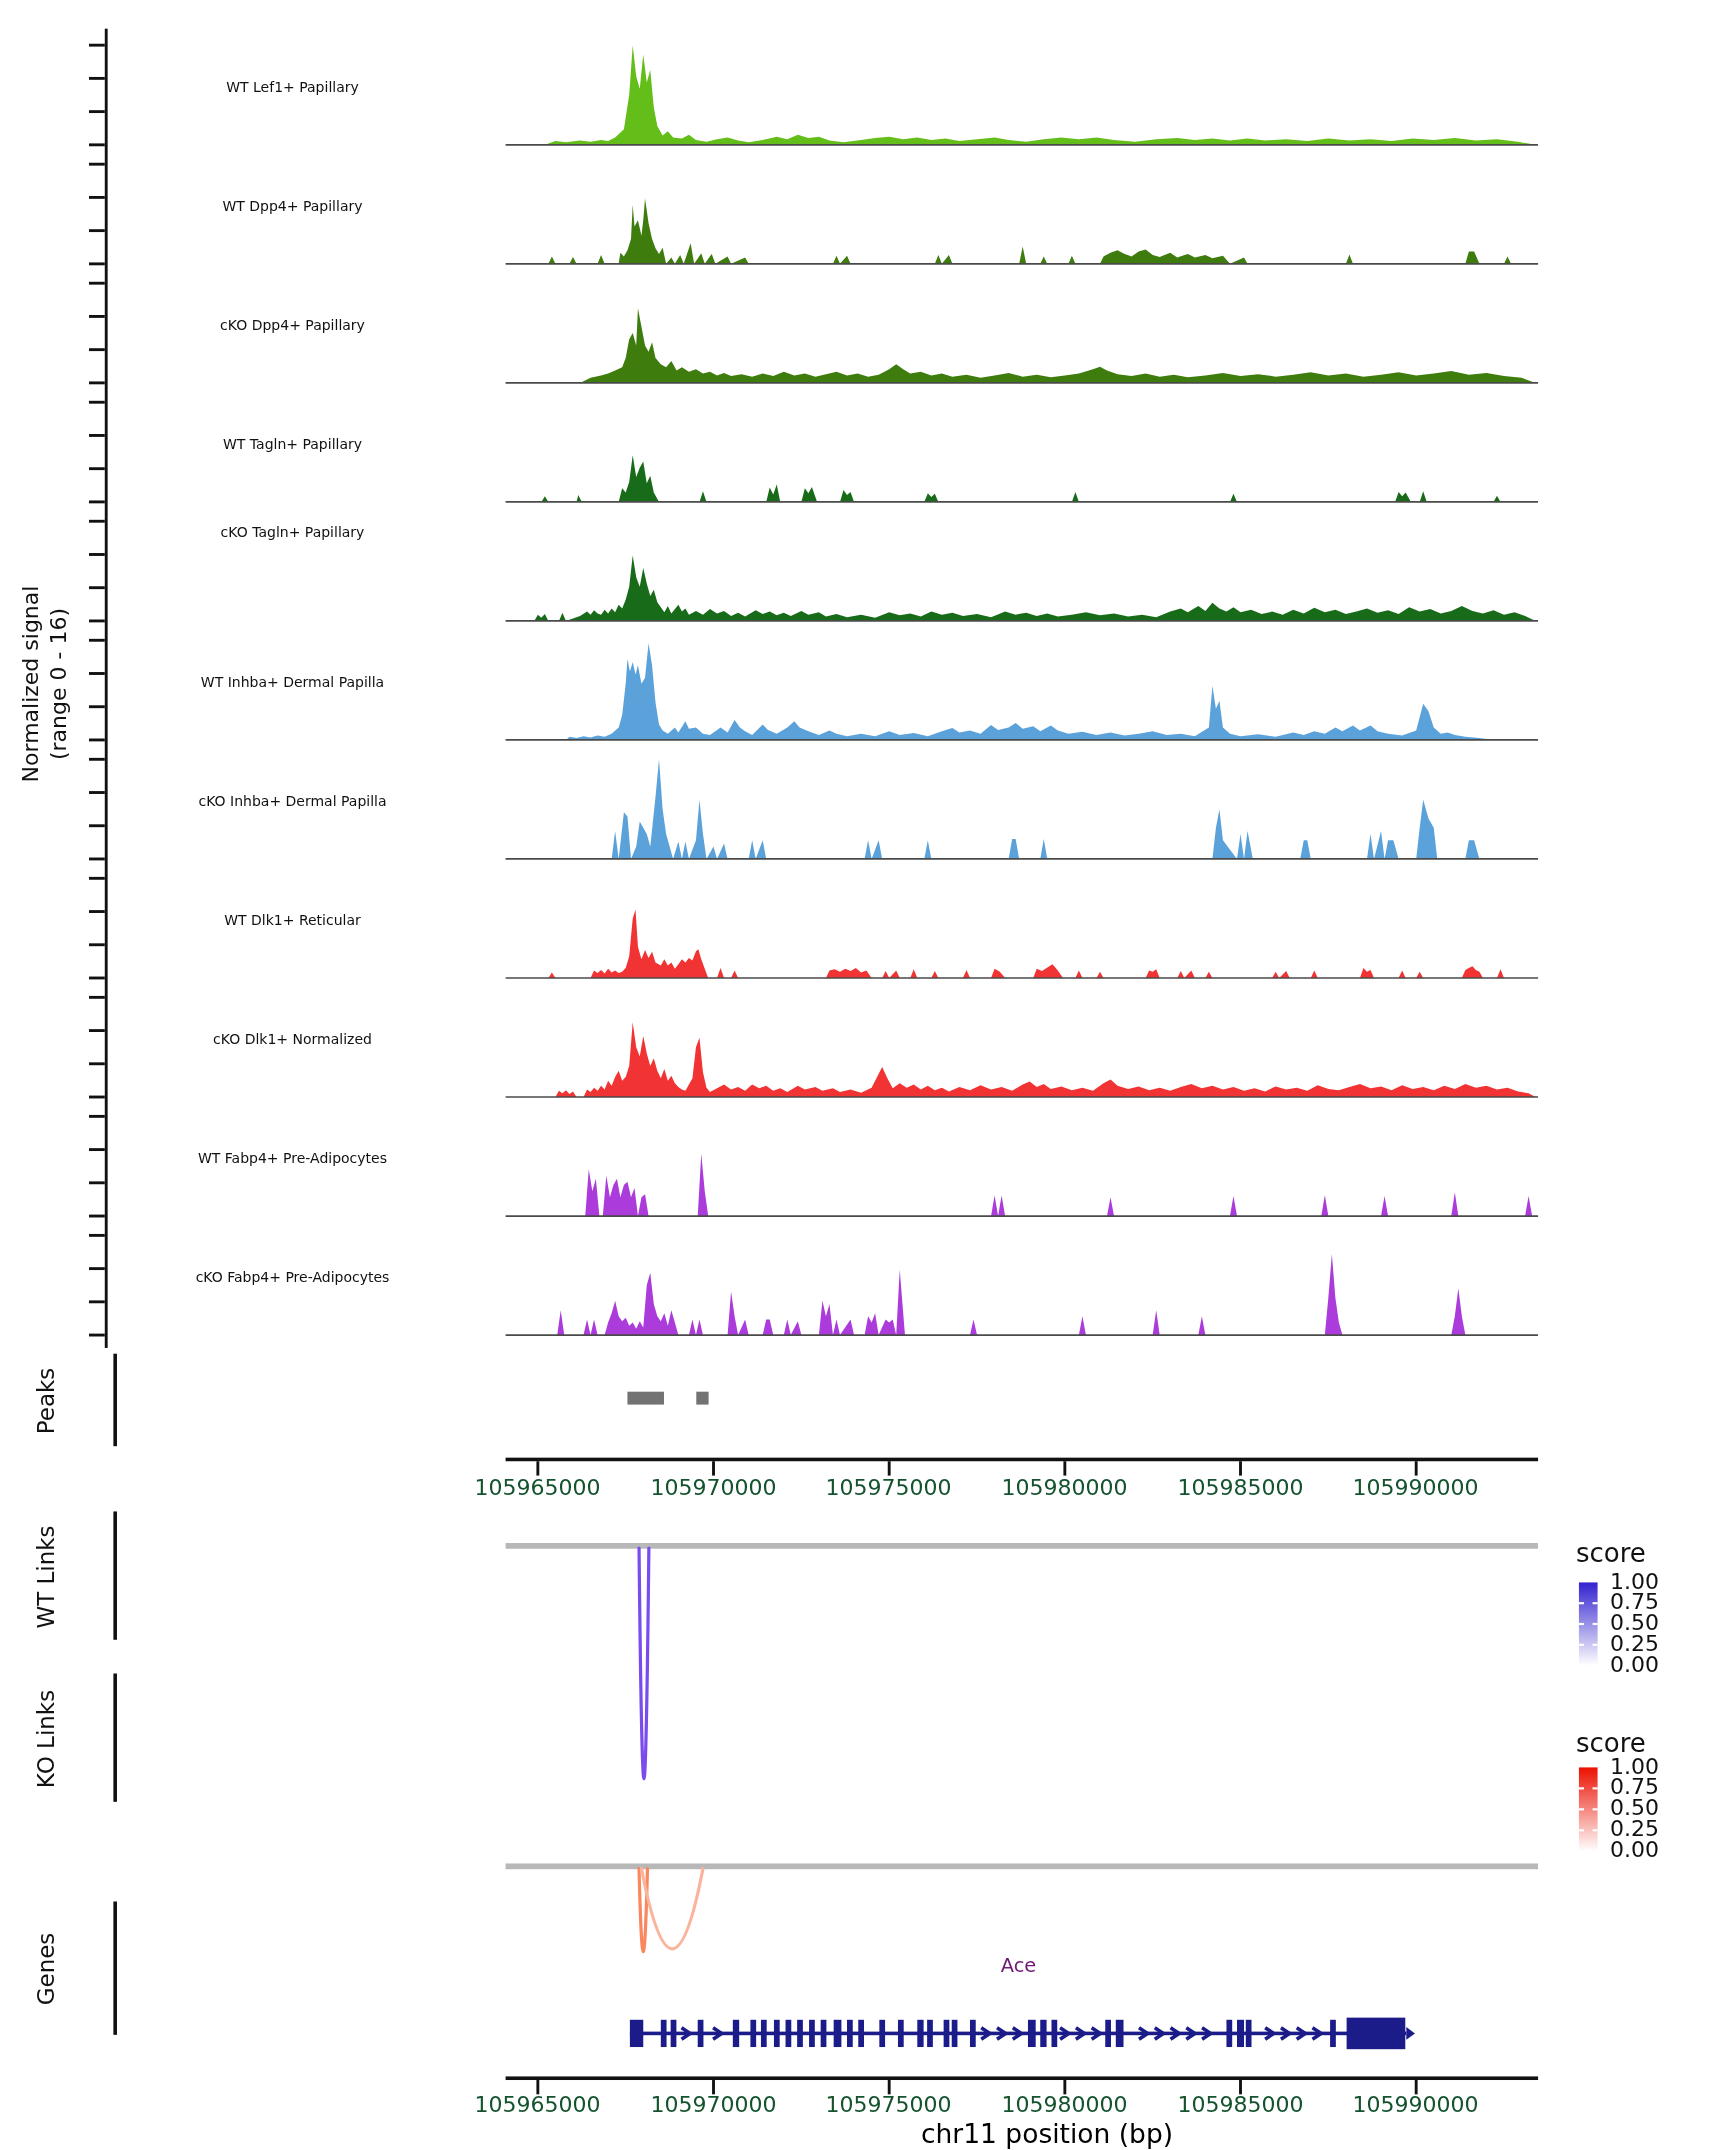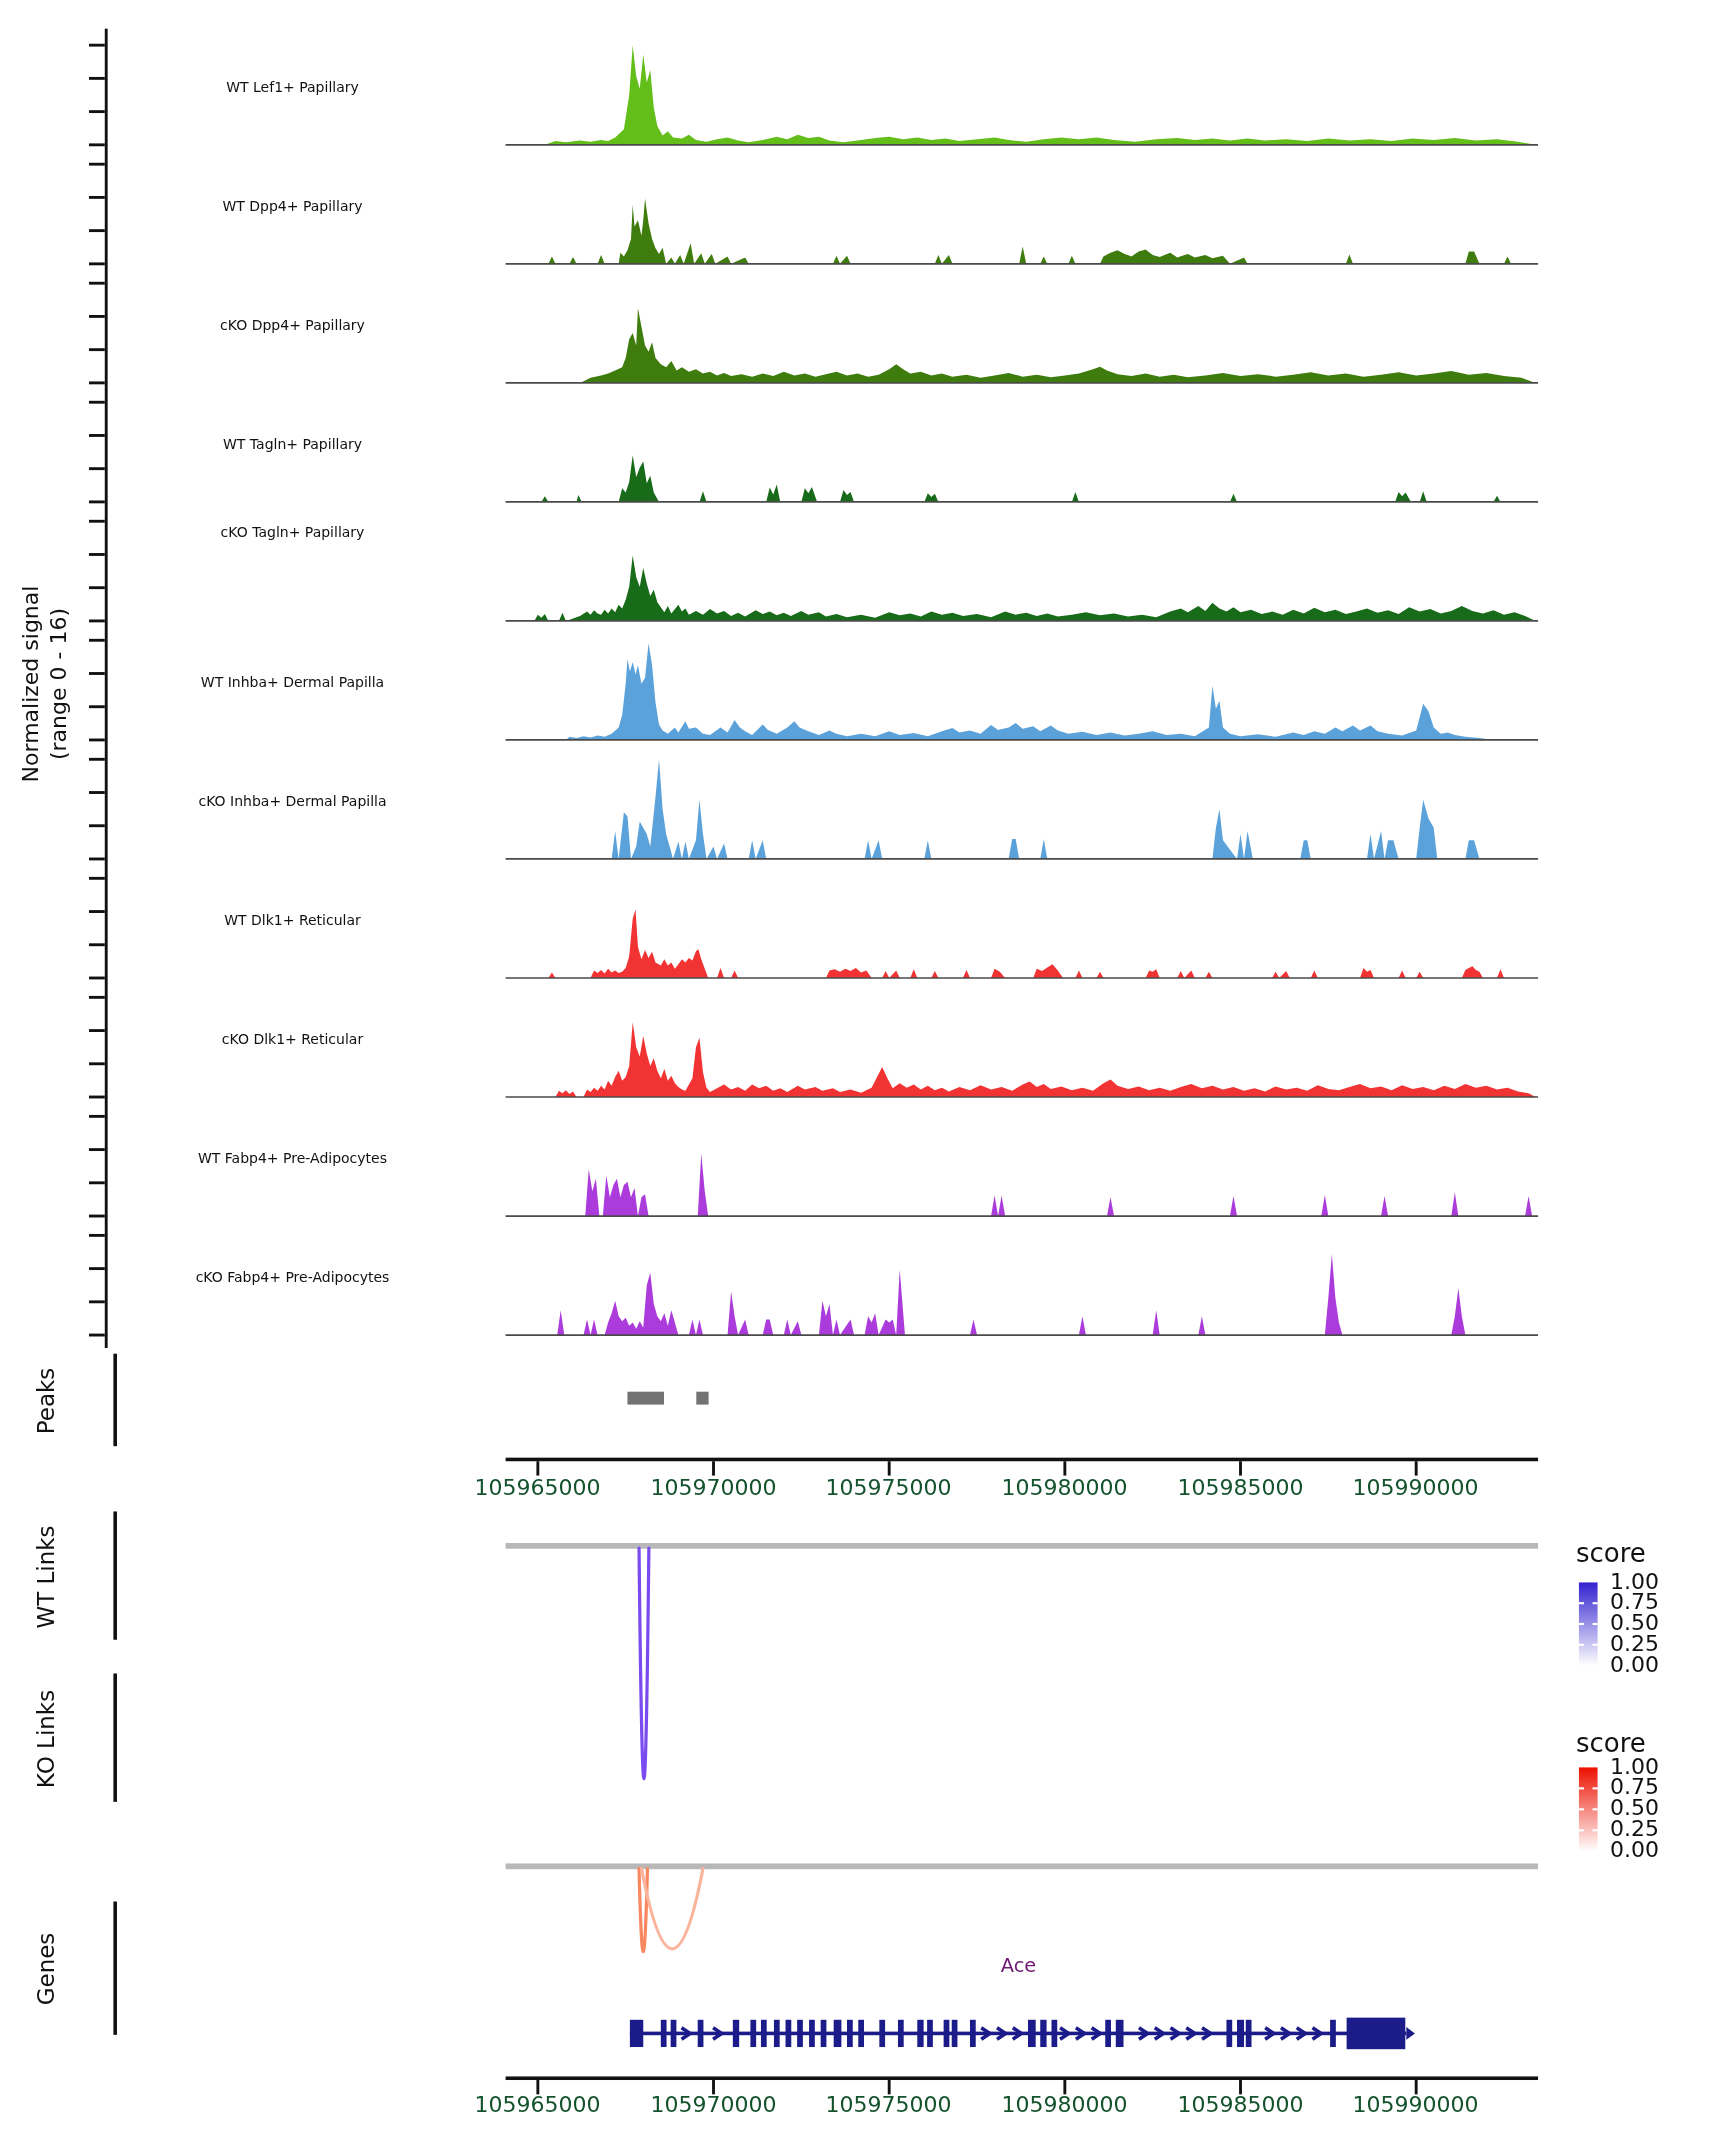--- a/index.html
+++ b/index.html
@@ -236,34 +236,35 @@
     <div>(range 0 - 16)</div>
   </div>
 
   <div class="abs rot seclab" style="left:-62px;top:1388px;width:215px;">Peaks</div>
   <div class="abs rot seclab" style="left:-62px;top:1564px;width:215px;">WT Links</div>
   <div class="abs rot seclab" style="left:-62px;top:1726px;width:215px;">KO Links</div>
   <div class="abs rot seclab" style="left:-62px;top:1956px;width:215px;">Genes</div>
 
   <div class="abs gene-name" style="left:961px;top:1954px;width:115px;">Ace</div>
 
+  <div class="abs axis-title" style="left:796px;top:2118px;width:502px;">chr11 position (bp)</div>
 
   <div class="abs score-title" style="left:1576px;top:1538px;">score</div>
   <div class="abs score-title" style="left:1576px;top:1728px;">score</div>
 
   <div id="dyn">
       <div class="abs track-label" style="top:79px;">WT Lef1+ Papillary</div>
       <div class="abs track-label" style="top:198px;">WT Dpp4+ Papillary</div>
       <div class="abs track-label" style="top:317px;">cKO Dpp4+ Papillary</div>
       <div class="abs track-label" style="top:436px;">WT Tagln+ Papillary</div>
       <div class="abs track-label" style="top:524px;">cKO Tagln+ Papillary</div>
       <div class="abs track-label" style="top:674px;">WT Inhba+ Dermal Papilla</div>
       <div class="abs track-label" style="top:793px;">cKO Inhba+ Dermal Papilla</div>
       <div class="abs track-label" style="top:912px;">WT Dlk1+ Reticular</div>
-      <div class="abs track-label" style="top:1031px;">cKO Dlk1+ Reticular</div>
+      <div class="abs track-label" style="top:1031px;">cKO Dlk1+ Normalized</div>
       <div class="abs track-label" style="top:1150px;">WT Fabp4+ Pre-Adipocytes</div>
       <div class="abs track-label" style="top:1269px;">cKO Fabp4+ Pre-Adipocytes</div>
       <div class="abs tick-label" style="left:430px;top:1475px;">105965000</div>
       <div class="abs tick-label" style="left:606px;top:1475px;">105970000</div>
       <div class="abs tick-label" style="left:781px;top:1475px;">105975000</div>
       <div class="abs tick-label" style="left:957px;top:1475px;">105980000</div>
       <div class="abs tick-label" style="left:1133px;top:1475px;">105985000</div>
       <div class="abs tick-label" style="left:1308px;top:1475px;">105990000</div>
       <div class="abs tick-label" style="left:430px;top:2092px;">105965000</div>
       <div class="abs tick-label" style="left:606px;top:2092px;">105970000</div>

